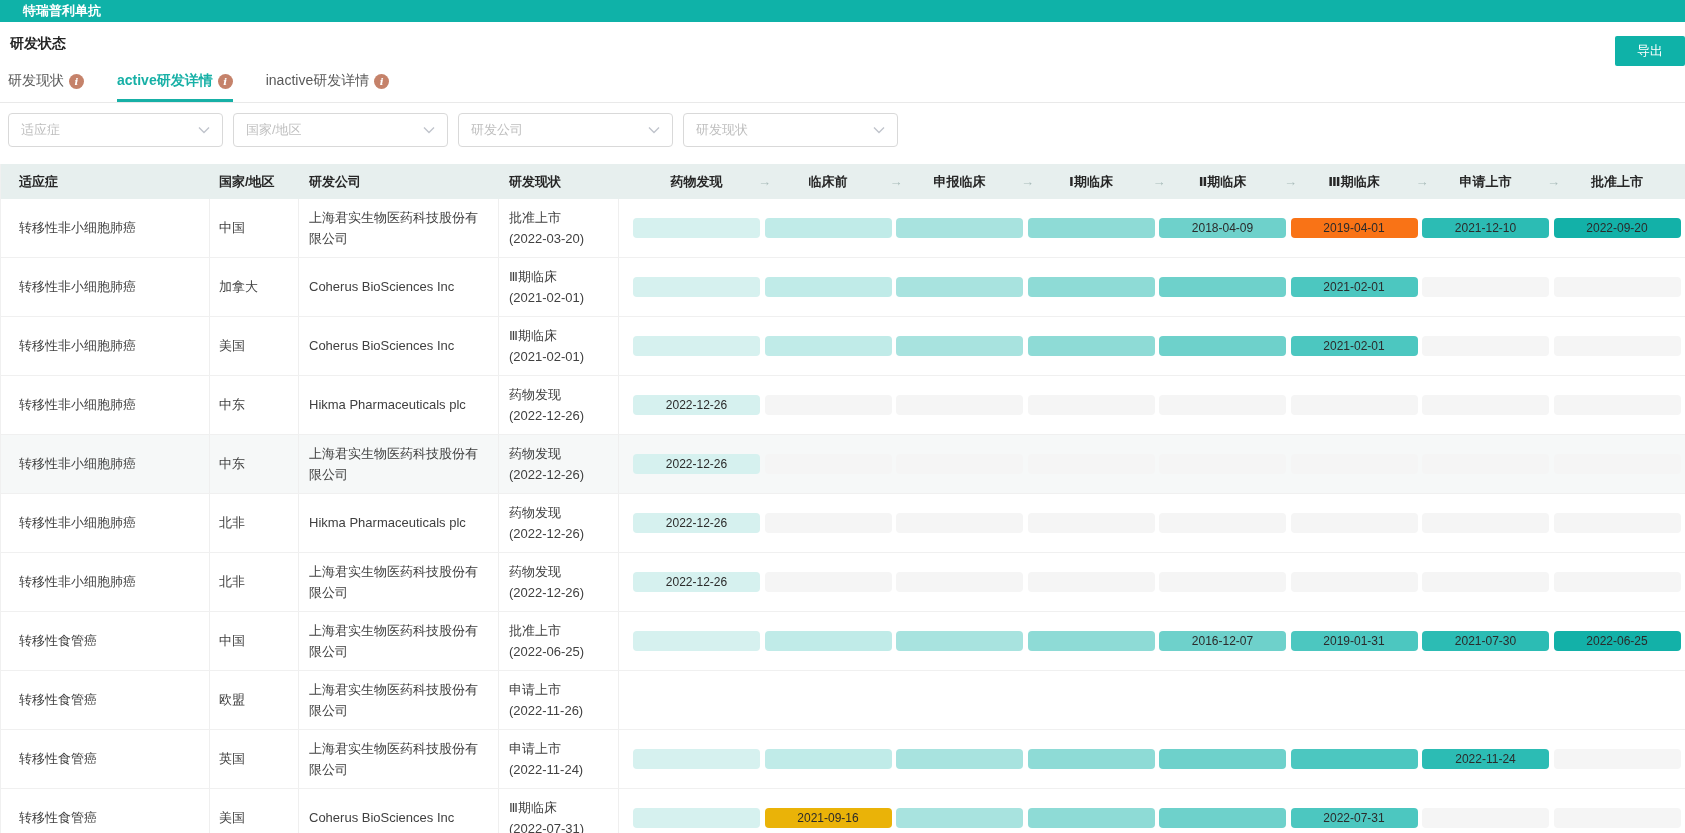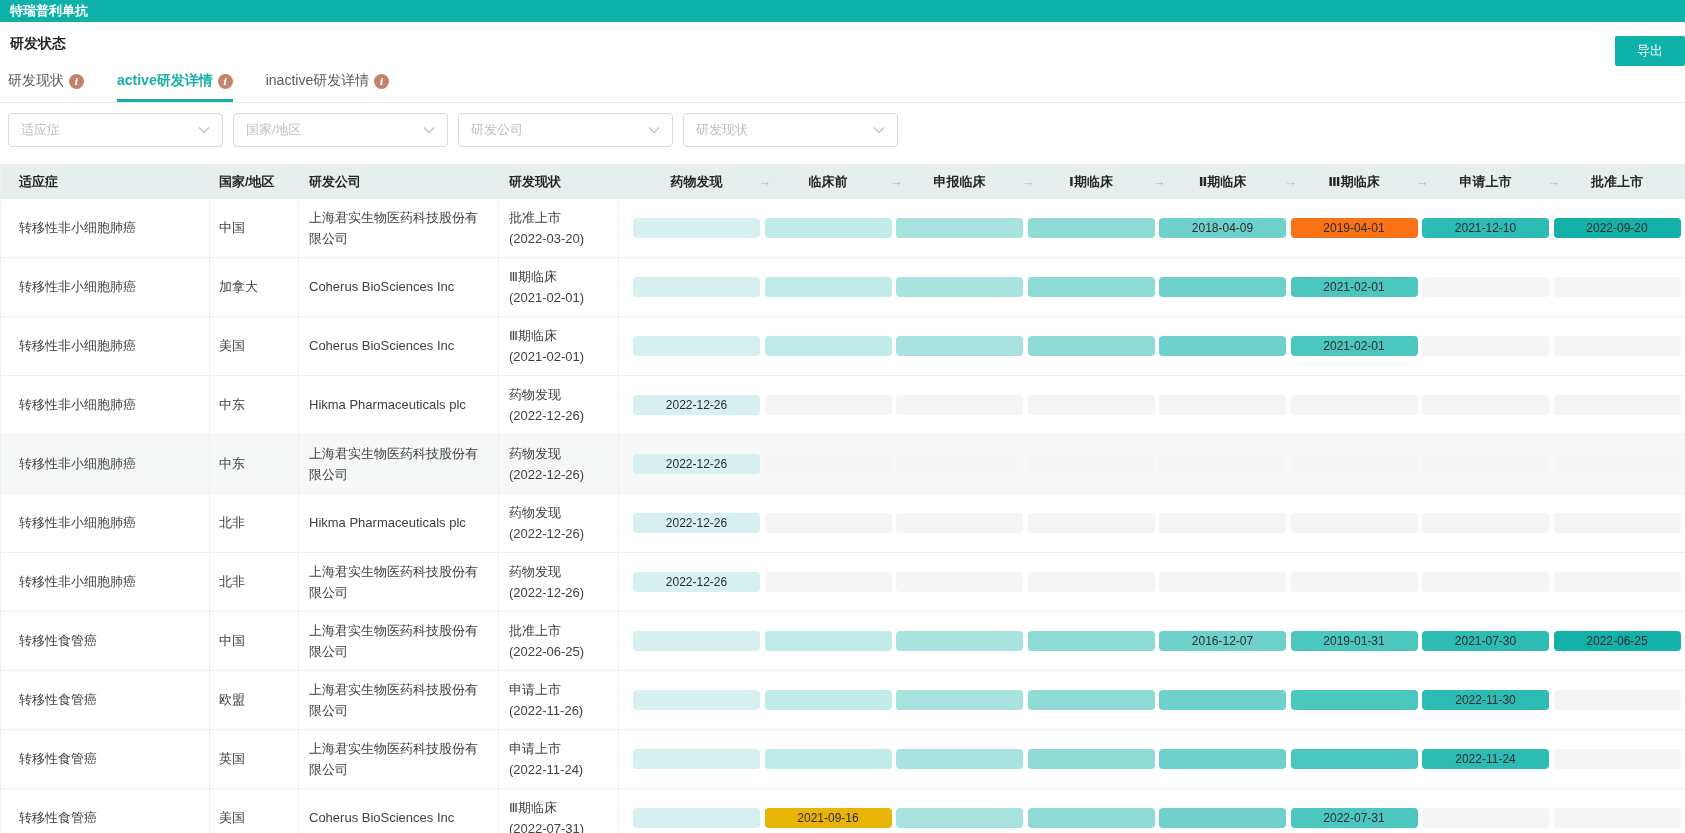--- a/index.html
+++ b/index.html
@@ -1,19 +1,19 @@
 <!DOCTYPE html>
 <html><head>
 <meta charset="utf-8">
 <style>
   * { margin:0; padding:0; box-sizing:border-box; }
   html,body { width:1685px; height:833px; overflow:hidden; background:#fff;
     font-family:"Liberation Sans","DejaVu Sans",sans-serif; color:#404040; }
   
-  .topbar { height:22px; background:#0fb2a8; display:flex; align-items:center; padding-left:10px; }
+  .topbar { height:22px; background:#0fb2a8; display:flex; align-items:center; padding-left:23px; }
   .topbar .t { color:#fff; font-size:13px; font-weight:700; }
   
   .pagehead { position:relative; padding:12px 0 0 10px; height:46px; }
   .pagehead .pt { font-size:14px; font-weight:700; color:#262626; }
   .export-btn { position:absolute; top:14px; right:0; width:70px; height:30px; background:#0fb2a8;
     color:#fff; font-size:13px; border:none; border-radius:2px; cursor:pointer; }
   
   .tabs { display:flex; align-items:flex-end; padding-left:8px; border-bottom:1px solid #e9e9e9; height:35px; }
   .tab { display:flex; align-items:center; gap:5px; margin-right:33px; padding-bottom:9px; font-size:14px;
     color:#595959; cursor:pointer; border-bottom:3px solid transparent; }
@@ -404,34 +404,20 @@
         </div>
         <div class="c c3">
           <span>上海君实生物医药科技股份有限公司</span>
         </div>
         <div class="c c4">
           <span class="stk">
             <span>申请上市</span>
             <span>(2022-11-26)</span>
           </span>
         </div>
-        <div class="c c5">
-          <div class="bars">
-            <div class="bar" style="background:#d6f1ef"></div>
-            <div class="bar" style="background:#c0ebe8"></div>
-            <div class="bar" style="background:#a8e3df"></div>
-            <div class="bar" style="background:#8edbd6"></div>
-            <div class="bar" style="background:#6ed1cb"></div>
-            <div class="bar" style="background:#4cc7c0"></div>
-            <div class="bar" style="background:#2cbcb4">
-              <span>2022-11-30</span>
-            </div>
-            <div class="bar" style="background:#f5f5f5"></div>
-          </div>
-        </div>
       </div>
       <div class="trow brow">
         <div class="c c1">
           <span>转移性食管癌</span>
         </div>
         <div class="c c2">
           <span>英国</span>
         </div>
         <div class="c c3">
           <span>上海君实生物医药科技股份有限公司</span>

